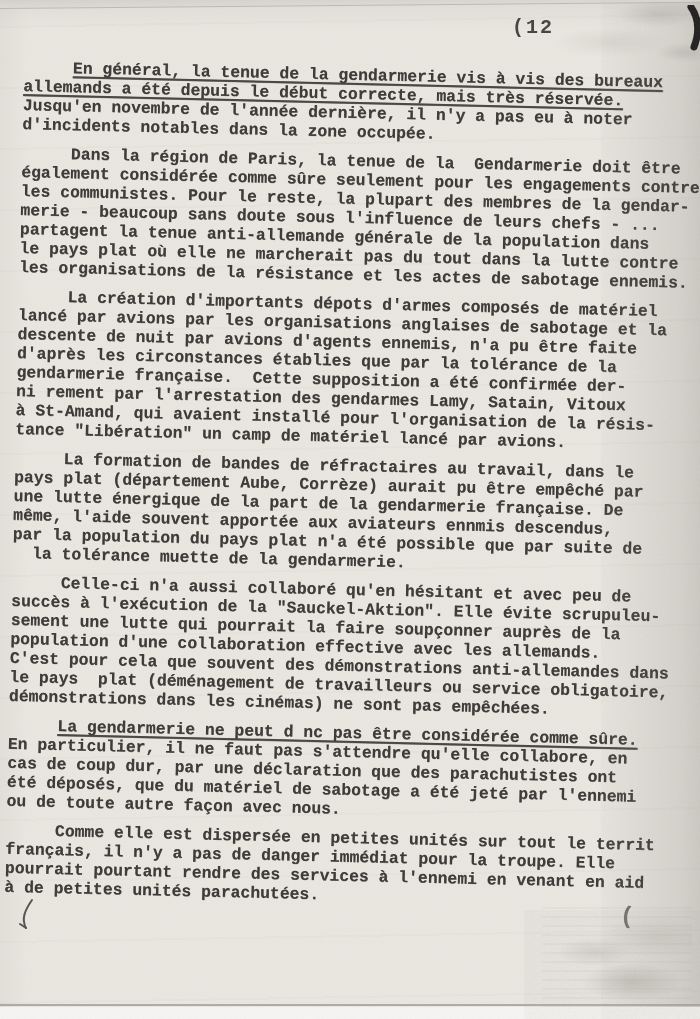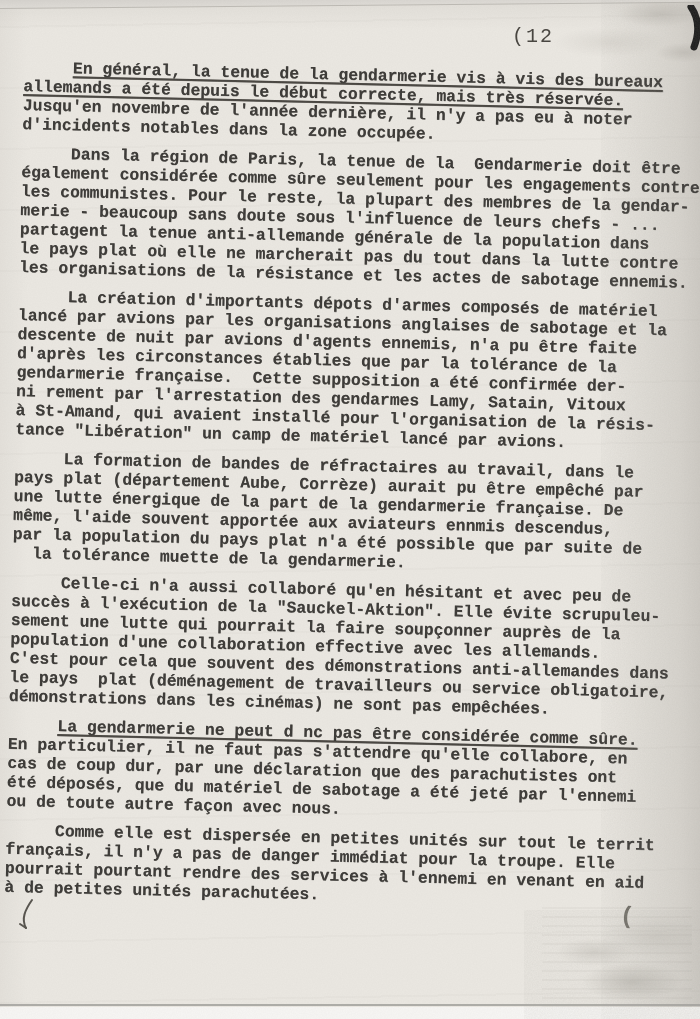--- a/index.html
+++ b/index.html
@@ -36,21 +36,21 @@
       radial-gradient(55px 20px at 35% 45%, rgba(140,136,128,.38), rgba(140,136,128,0) 70%),
       radial-gradient(80px 30px at 75% 30%, rgba(150,146,138,.30), rgba(150,146,138,0) 70%),
       repeating-linear-gradient(180deg, rgba(120,116,108,.10) 0 2px, rgba(120,116,108,0) 2px 9px);
   }
   .streaks{
     position:absolute; inset:0; opacity:.5; pointer-events:none;
     background:
       repeating-linear-gradient(179deg, rgba(130,126,119,0) 0 26px, rgba(130,126,119,.07) 26px 28px, rgba(130,126,119,0) 28px 61px);
   }
   .page-number{
-    position:absolute; left:512px; top:25px; font-size:20px; font-weight:normal;
+    position:absolute; left:512px; top:16px; font-size:20px; font-weight:bold;
     letter-spacing:2px; color:#45423d;
   }
   .text-block{
     position:absolute; left:24px; top:58px; width:700px;
     transform:rotate(1.35deg); transform-origin:0 0;
   }
   .para{margin:0 0 10px 0;}
   .line{
     white-space:pre; font-size:16.4px; line-height:19px; font-weight:bold;
     color:var(--ink); text-shadow:0.2px 0.3px 0.6px rgba(58,56,53,.55);

